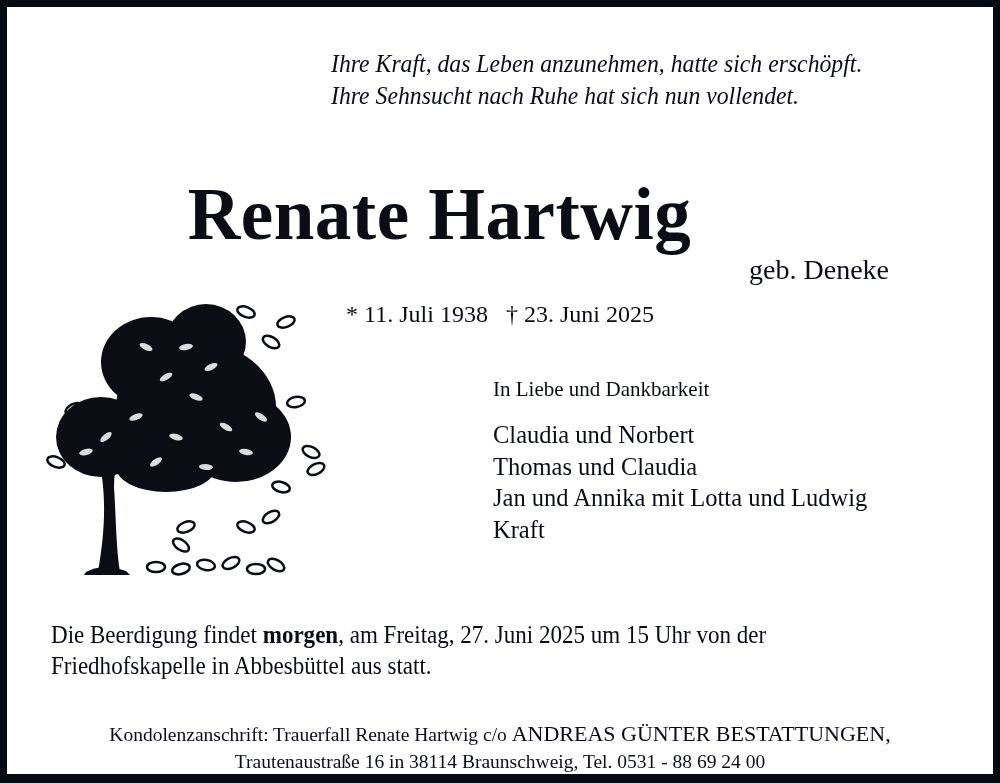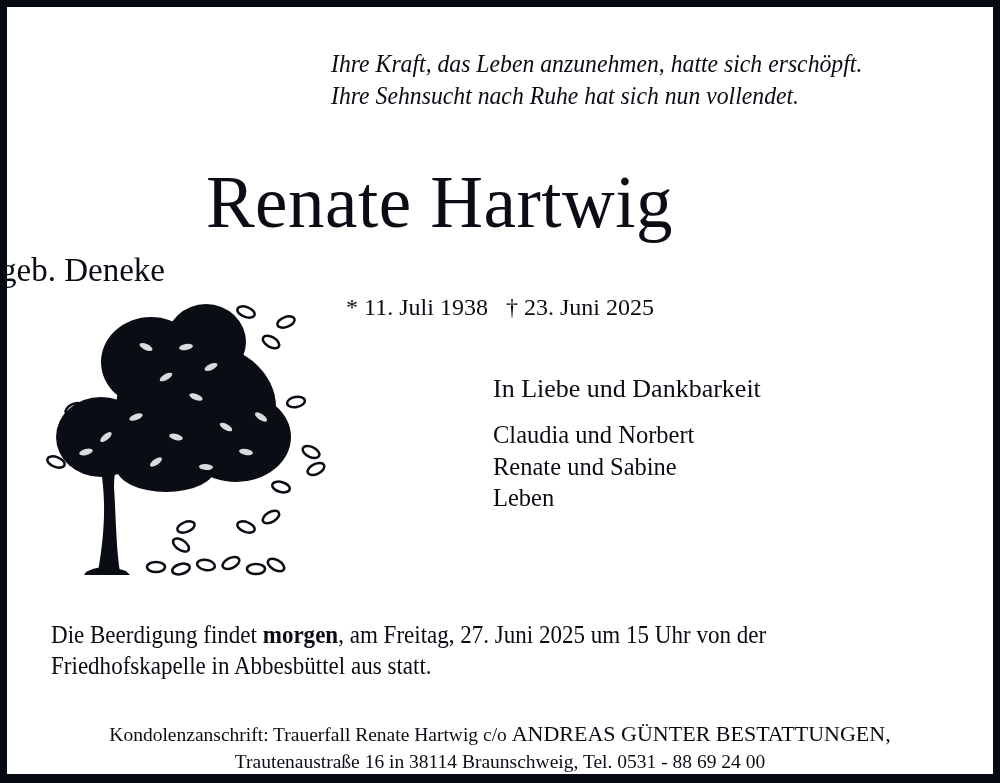--- a/index.html
+++ b/index.html
@@ -1,23 +1,23 @@
 <!DOCTYPE html>
 <html><head>
 <meta charset="utf-8">
 <style>
   html, body { margin:0; padding:0; }
   body { width:1000px; height:783px; background:#ffffff; position:relative; overflow:hidden; font-family:"Liberation Serif","DejaVu Serif",serif; color:#0a0d14; }
   .frame { position:absolute; left:0; top:0; width:1000px; height:783px; box-sizing:border-box; border-top:7px solid #050a12; border-left:7px solid #050a12; border-right:7px solid #050a12; border-bottom:9px solid #050a12; }
   .motto { position:absolute; left:331px; top:48px; font-style:italic; font-size:25.5px; line-height:32px; transform:scaleX(0.93); transform-origin:left top; white-space:nowrap; }
-  .name { position:absolute; left:0; width:879px; top:160px; text-align:center; font-weight:normal; font-size:73px; line-height:86px; white-space:nowrap; letter-spacing:0.5px; }
-  .nee { position:absolute; left:0; width:889px; top:255px; text-align:left; font-size:33px; line-height:30px; }
-  .dates { position:absolute; left:0; width:1000px; top:292px; text-align:center; font-size:24px; line-height:30px; white-space:pre; }
+  .name { position:absolute; left:0; width:879px; top:172px; text-align:center; font-weight:bold; font-size:73px; line-height:86px; white-space:nowrap; letter-spacing:0.5px; }
+  .nee { position:absolute; left:0; width:889px; top:255px; text-align:right; font-size:28px; line-height:30px; }
+  .dates { position:absolute; left:0; width:1000px; top:299px; text-align:center; font-size:24px; line-height:30px; white-space:pre; }
   .tree { position:absolute; left:46px; top:287px; width:285px; height:290px; }
-  .thanks { position:absolute; left:493px; top:374px; font-size:26px; line-height:30px; }
+  .thanks { position:absolute; left:493px; top:374px; font-size:21px; line-height:30px; }
   .family { position:absolute; left:493px; top:419px; font-weight:normal; font-size:24.5px; line-height:31.5px; white-space:nowrap; }
   .family div { height:31.5px; }
   .funeral { position:absolute; left:51px; top:619px; width:900px; font-size:24.5px; line-height:31px; transform:scaleX(0.94); transform-origin:left top; }
   .funeral .l1 { display:flex; justify-content:space-between; width:957px; white-space:nowrap; }
   .contact { position:absolute; left:0; width:1000px; top:704px; text-align:center; font-size:19.5px; line-height:27px;margin-top:16px; }
   .contact .sc { font-size:22px; }
 </style>
 </head>
 <body>
 
@@ -80,22 +80,23 @@
     <ellipse cx="210" cy="282" rx="9" ry="5"></ellipse>
     <ellipse cx="230" cy="278" rx="9" ry="5" transform="rotate(30 230 278)"></ellipse>
     <ellipse cx="28" cy="122" rx="9" ry="5" transform="rotate(-25 28 122)"></ellipse>
     <ellipse cx="10" cy="175" rx="9" ry="5" transform="rotate(20 10 175)"></ellipse>
   </g>
 </svg>
 
 <div class="thanks">In Liebe und Dankbarkeit</div>
 <div class="family">
   <div>Claudia und Norbert</div>
-  <div>Renate und Sabine</div>
-  <div>Leben</div>
+  <div>Thomas und Claudia</div>
+  <div>Jan und Annika mit Lotta und Ludwig</div>
+  <div>Kraft</div>
 </div>
 
 <div class="funeral">
   <div class="l1">
       <span><span>Die Beerdigung findet</span> <b>morgen</b><span>, am Freitag, 27. Juni 2025 um 15 Uhr von der</span></span>
     </div>
   <div>Friedhofskapelle in Abbesbüttel aus statt.</div>
 </div>
 
 <div class="contact">

